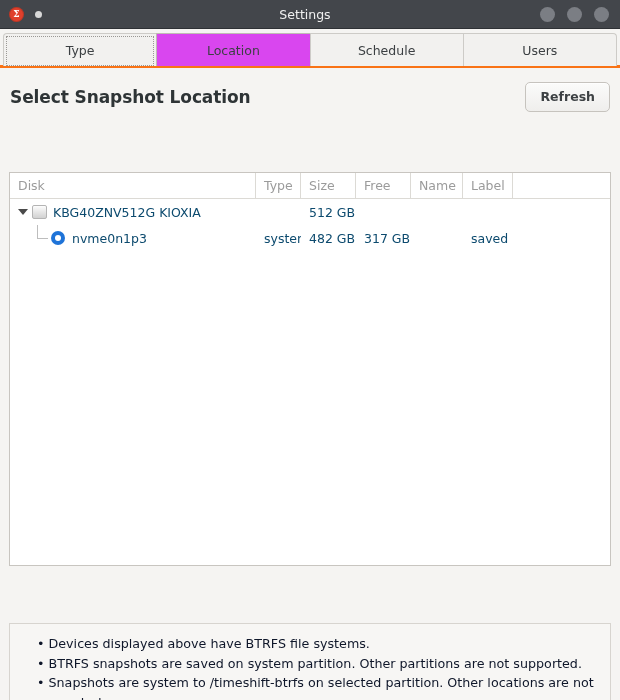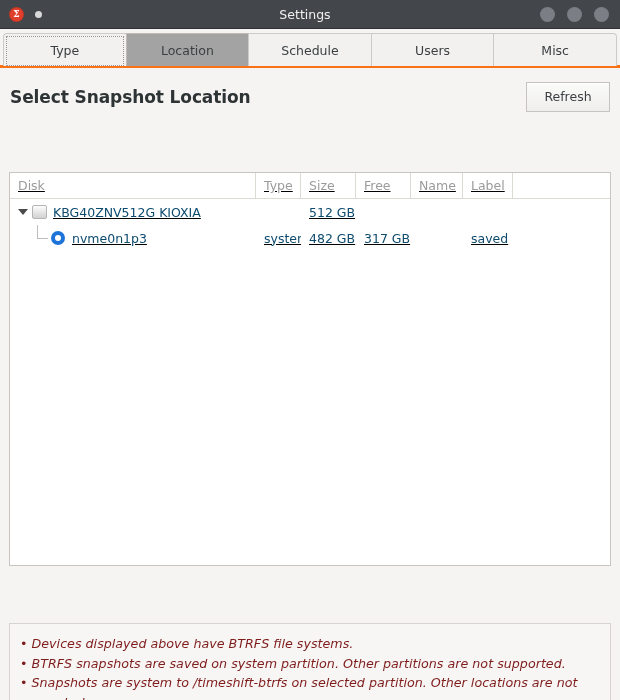--- a/index.html
+++ b/index.html
@@ -105,21 +105,21 @@
   .tab:first-child { border-top-left-radius: 4px; }
   .tab:last-child  { border-top-right-radius: 4px; margin-right: 0; }
   .tab.focused::after {
     content: "";
     position: absolute;
     left: 2px; right: 2px; top: 2px; bottom: 0px;
     border: 1px dotted #9a9894;
     pointer-events: none;
   }
   .tab.active {
-    background: #a3a3a3;
+    background: #d946ef;
     border-color: #c0bbb4;
   }
 
   
   .content {
     flex: 1 1 auto;
     padding: 0 9px;
     display: flex;
     flex-direction: column;
     border-top: 3px solid #f97316;
@@ -138,36 +138,36 @@
     font-weight: bold;
     color: #2e3436;
     letter-spacing: -0.1px;
   }
   .btn {
     font-family: "DejaVu Sans", "Liberation Sans", sans-serif;
     font-size: 12.5px;
     color: #3c4043;
     background: linear-gradient(to bottom, #fbfbfa 0%, #efeeec 100%);
     border: 1px solid #c6c3be;
-    border-radius: 0;
+    border-radius: 5px;
     padding: 6px 14px 7px 14px;
     cursor: pointer;
     box-shadow: 0 1px 0 rgba(255,255,255,.7) inset;
+    font-weight: bold;
   }
   .btn-refresh { min-width: 84px; }
 
   
   .treeview {
     flex: 0 0 394px;
     background: #ffffff;
     border: 1px solid #c8c5c0;
     display: flex;
     flex-direction: column;
     overflow: hidden;
-    text-decoration: underline;
   }
   .tv-head {
     display: flex;
     height: 26px;
     flex: 0 0 26px;
     background: #ffffff;
     border-bottom: 1px solid #dcdad5;
     align-items: stretch;
   }
   .tv-head .th {
@@ -272,24 +272,24 @@
 
   
   .infobox {
     margin-top: 9px;
     flex: 0 0 auto;
     background: #f7f6f4;
     border: 1px solid #d7d4cf;
     padding: 10px 10px 12px 10px;
   }
   .infobox p {
-    font-style: italic;
     font-size: 12.7px;
-    color: #7f1d1d;
+    color: #0f172a;
     line-height: 1.55;
+    margin-left: 17px;
   }
 
   
   .footer {
     flex: 1 1 auto;
     display: flex;
     align-items: center;
     justify-content: flex-end;
     padding-bottom: 10px;
   }
@@ -322,23 +322,20 @@
       <span>Type</span>
     </div>
     <div class="tab active">
       <span>Location</span>
     </div>
     <div class="tab">
       <span>Schedule</span>
     </div>
     <div class="tab">
       <span>Users</span>
-    </div>
-    <div class="tab">
-      <span>Misc</span>
     </div>
   </div>
 
   <div class="content">
 
     <div class="header-row">
       <div class="page-title">Select Snapshot Location</div>
       <button class="btn btn-refresh">Refresh</button>
     </div>
 

